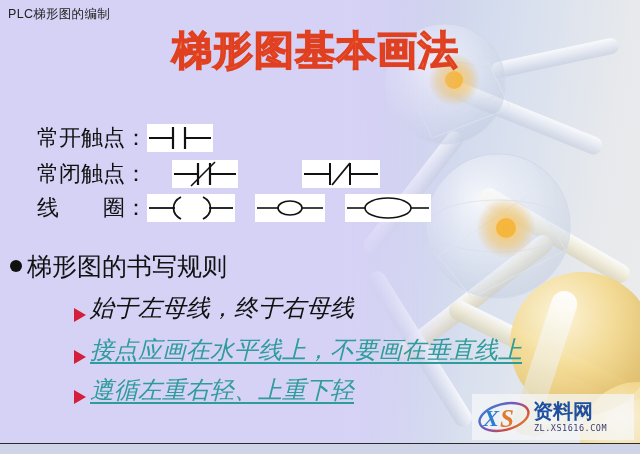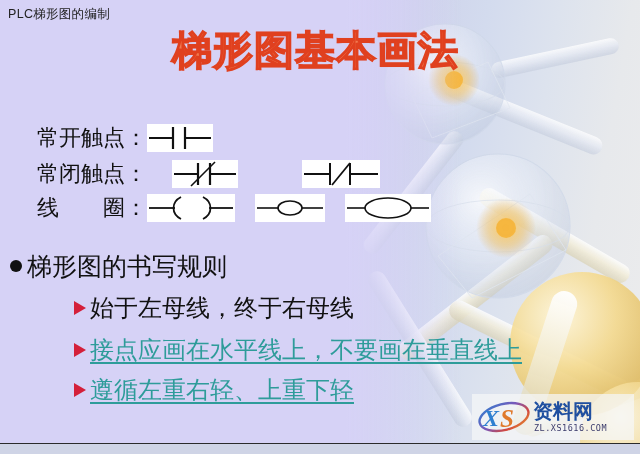--- a/index.html
+++ b/index.html
@@ -61,21 +61,21 @@
   }
   .symbox svg{display:block;}
   .r1{left:37px;top:124px;}
   .r2{left:37px;top:160px;gap:25px;}
   .r3{left:37px;top:194px;}
   .gap{display:inline-block;width:20px;}
   .gap-s{display:inline-block;width:14px;}
   
   .sub{
     position:absolute;white-space:nowrap;font-size:24px;line-height:28px;
-    display:flex;align-items:center;
+    display:flex;align-items:flex-end;font-style:italic;
   }
   .arrow{
     display:inline-block;width:0;height:0;margin-right:4px;
     border-top:7px solid transparent;border-bottom:7px solid transparent;
     border-left:12px solid #d41f3a;
   }
   .sub1{left:74px;top:294px;color:#111;}
   .sub2{left:74px;top:336px;color:#2e9c9a;}
   .sub3{left:74px;top:376px;color:#2e9c9a;}
   .sub2 .txt,.sub3 .txt{

